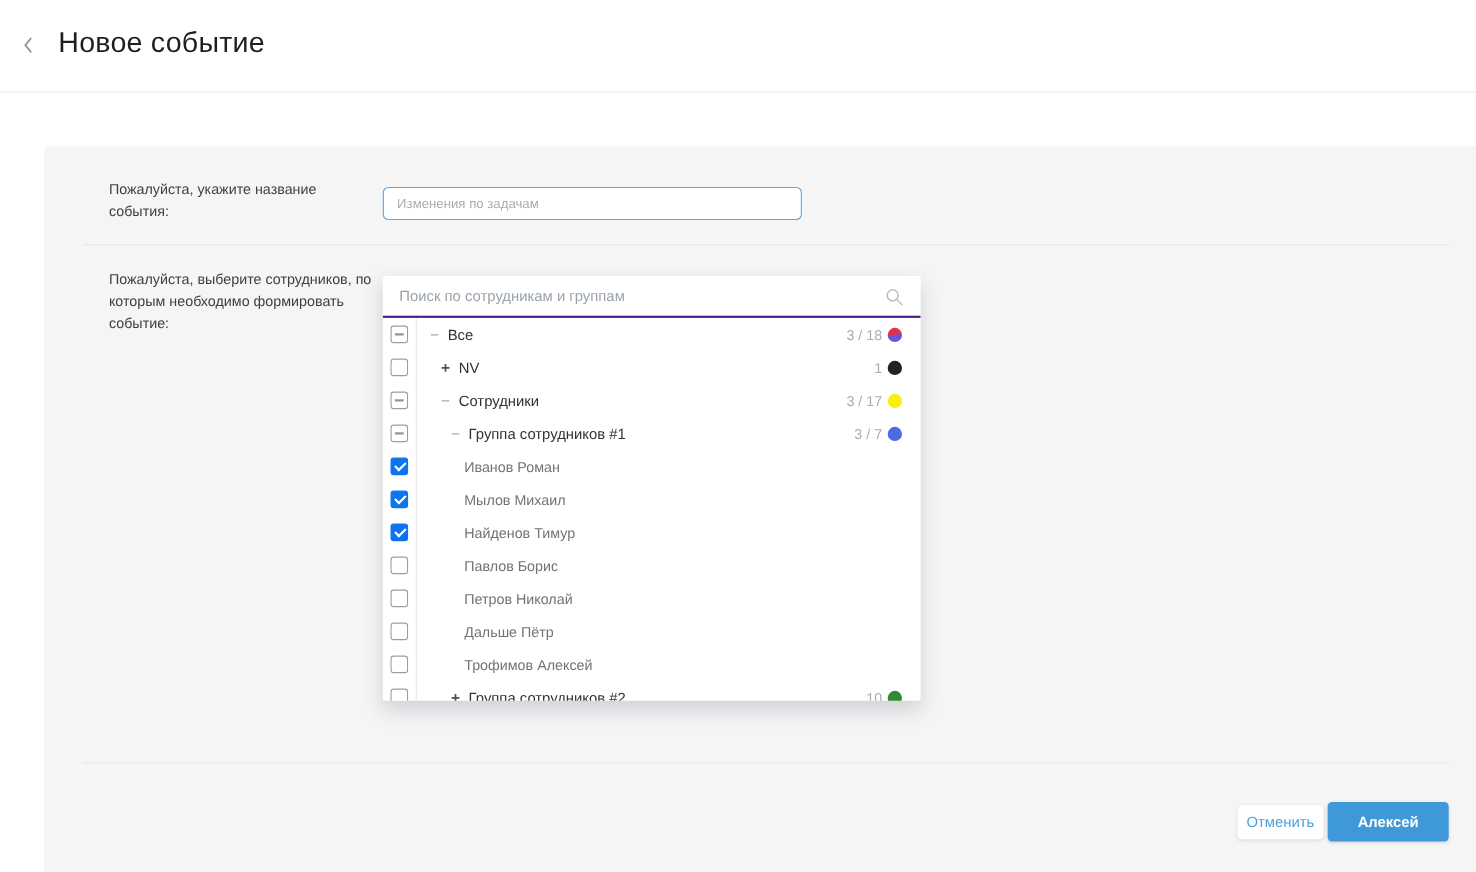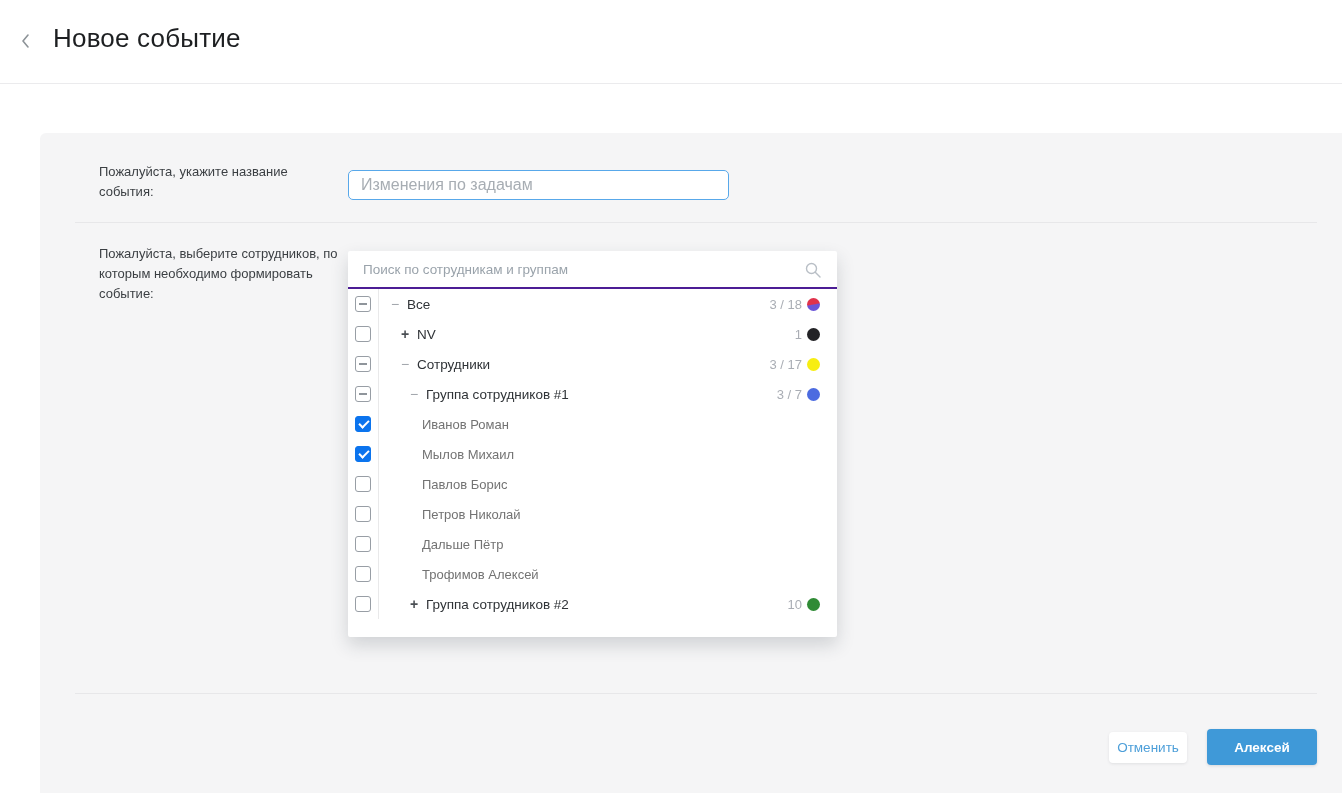--- a/index.html
+++ b/index.html
@@ -27,21 +27,21 @@
   .divider-2 { top: 560px; }
 
   .field-label { position: absolute; left: 59px; width: 240px; font-size: 13px;
                  line-height: 20px; color: #3b3f43; }
   .label-1 { top: 29px; }
   .label-2 { top: 111px; }
 
   
   .name-input { position: absolute; left: 308px; top: 37px; width: 381px; height: 30px;
                 border: 1.5px solid var(--input-focus-border, #58a8ea); border-radius: 5px;
-                background: #fff; padding: 0 12px; font-size: 16px; color: #2f3337;
+                background: #fff; padding: 0 12px; font-size: 12px; color: #2f3337;
                 font-family: "Liberation Sans", sans-serif; outline: none; }
   .name-input::placeholder { color: #a7adb3; }
 
   
   .dropdown { position: absolute; left: 308px; top: 118px; width: 489px; height: 386px;
               background: #fff; box-shadow: 0 8px 18px rgba(40,50,60,.18);
               overflow: hidden; border-radius: 2px; }
   .search-row { position: relative; height: 38px; border-bottom: 2px solid #4c1d95; }
   .search-input { width: 100%; height: 100%; border: none; outline: none;
                   padding: 0 40px 0 15px; font-size: 13.5px; color: #2f3337;
@@ -76,21 +76,21 @@
   .row-label { white-space: nowrap; overflow: hidden; text-overflow: ellipsis; }
   .row-label.group  { font-size: 13.5px; font-weight: 400; color: #2f3337; }
   .row-label.person { font-size: 13px;  font-weight: 400; color: #737373; }
 
   .row-spacer { flex: 1; }
   .row-count { font-size: 13px; color: #a9adb4; margin-right: 5px; white-space: nowrap; margin-left: 41px; }
   .color-dot { width: 13px; height: 13px; border-radius: 50%; flex: 0 0 auto; }
 
   
   .footer-actions { position: absolute; top: 596px; right: 25px; display: flex;
-                    align-items: center; gap: 20px; }
+                    align-items: center; gap: 4px; }
   .btn { border: none; border-radius: 4px; font-family: "Liberation Sans", sans-serif;
          font-size: 13.5px; cursor: pointer; }
   .btn-cancel { background: #ffffff; color: #4d9fd9; width: 78px; height: 31px;
                 box-shadow: 0 1px 3px rgba(40,50,60,.10); }
   .btn-next { background: var(--accent-blue, #3f99d8); color: #ffffff; width: 110px;
               height: 36px; font-weight: 600; box-shadow: 0 1px 3px rgba(40,50,60,.15); }
 </style>
 </head>
 <body>
 
@@ -187,20 +187,31 @@
     </div>
     <div class="row-content">
 
       <span class="row-label person">Мылов Михаил</span>
       <span class="row-spacer"></span>
 
     </div>
   </div>
         <div class="tree-row lvl-3">
     <div class="cb-cell">
+      <span class="checkbox cb-checked"></span>
+    </div>
+    <div class="row-content">
+
+      <span class="row-label person">Найденов Тимур</span>
+      <span class="row-spacer"></span>
+
+    </div>
+  </div>
+        <div class="tree-row lvl-3">
+    <div class="cb-cell">
       <span class="checkbox cb-unchecked"></span>
     </div>
     <div class="row-content">
 
       <span class="row-label person">Павлов Борис</span>
       <span class="row-spacer"></span>
 
     </div>
   </div>
         <div class="tree-row lvl-3">

